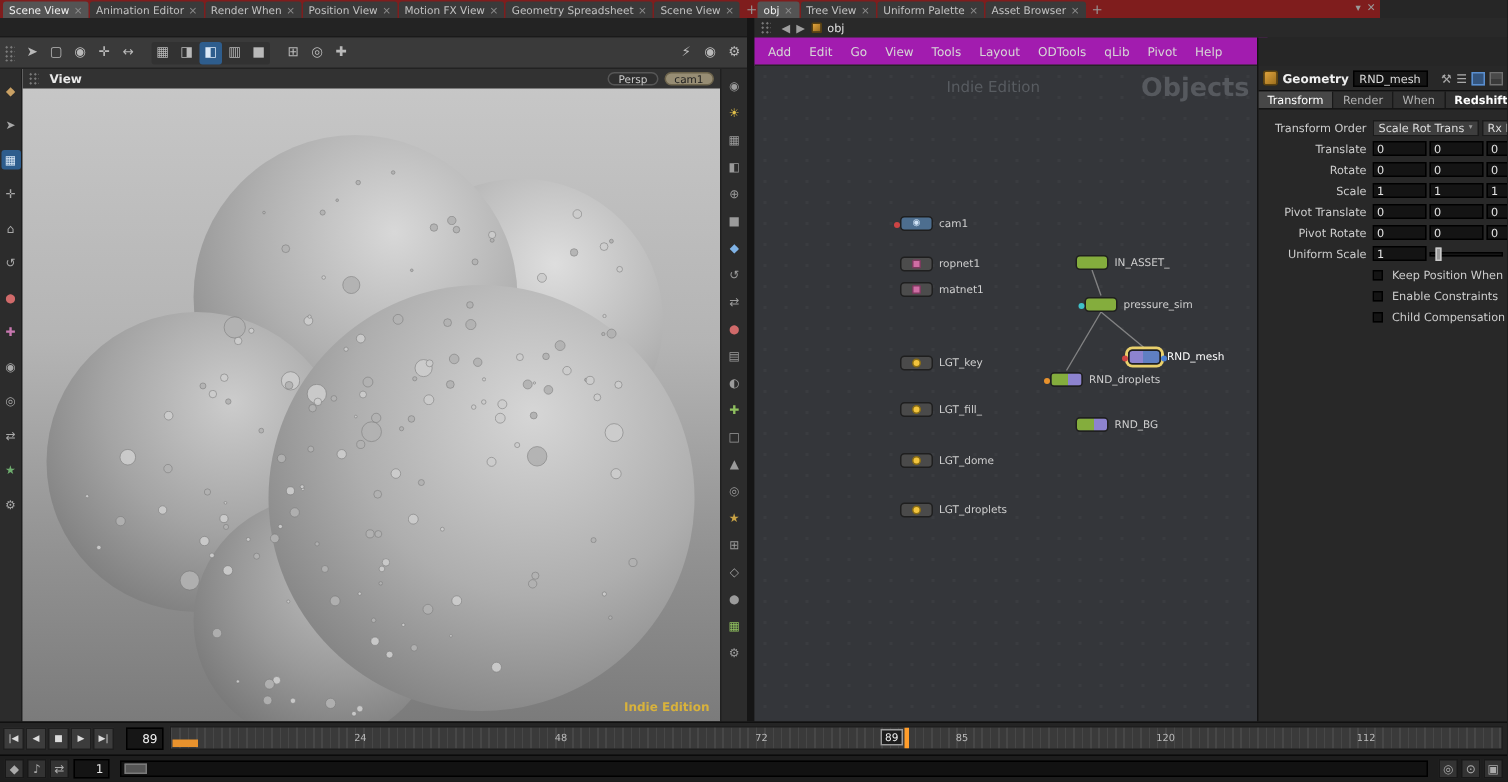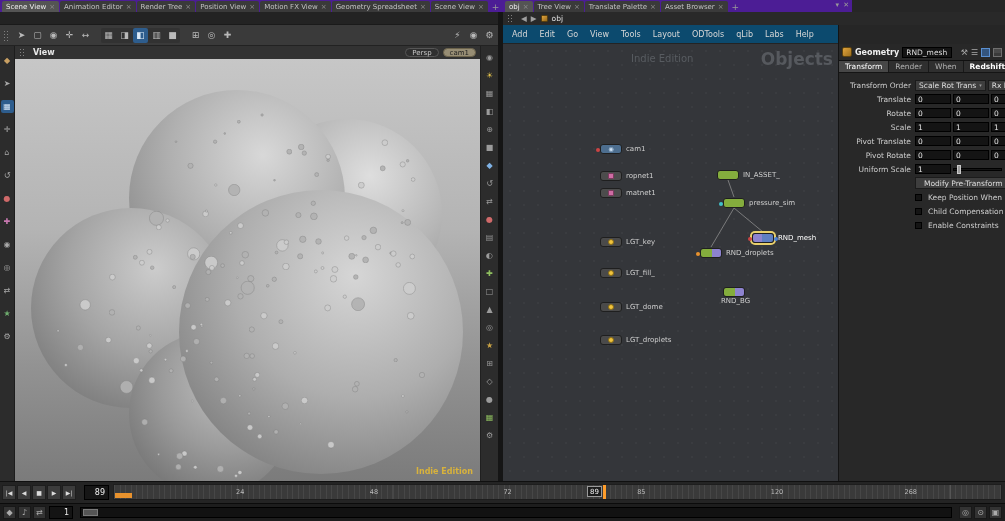--- a/index.html
+++ b/index.html
@@ -1,19 +1,19 @@
 <!DOCTYPE html>
 <html><head>
 <meta charset="utf-8">
 <style>
 *{margin:0;padding:0;box-sizing:border-box}
 body{background:#0e0e0e;font-family:"DejaVu Sans","Liberation Sans",sans-serif}
 #app{position:relative;width:1005px;height:521px;background:#262626;overflow:hidden;color:#ccc}
 
-#tabbar{position:absolute;left:0;top:0;width:852px;height:12px;background:#4c1d95}
+#tabbar{position:absolute;left:0;top:0;width:920px;height:12px;background:#7f1d1d}
 .tabs{position:absolute;top:1px;display:flex;align-items:flex-end;height:11px}
 .tab{display:flex;align-items:center;gap:3px;height:11px;padding:0 4px;margin-right:1px;background:#3a3a3a;color:#c2c2c2;font-size:7px;border-radius:2px 2px 0 0;white-space:nowrap;cursor:default}
 .tab.on{background:#545454;color:#f0f0f0}
 .tab .x{color:#8d8d8d;font-size:7px}
 .addtab{color:#9a9a9a;font-size:9px;padding:0 3px;align-self:center}
 .cornericons{position:absolute;right:3px;top:1px;display:flex;gap:4px}
 .cornericons span{font-size:7px;color:#9a9a9a}
 
 #leftgap{position:absolute;left:0;top:12px;width:500px;height:13px;background:#232323;border-bottom:1px solid #1a1a1a}
 #vptoolbar{position:absolute;left:0;top:25px;width:500px;height:21px;background:#3a3a3a;border-bottom:1px solid #222;display:flex;align-items:center;gap:1px;padding:0 3px}
@@ -33,21 +33,21 @@
 .vp-head{position:absolute;left:0;top:0;width:100%;height:13px;background:rgba(24,24,24,.85);display:flex;align-items:center;gap:4px;padding:0 4px}
 .vp-title{font-size:8px;font-weight:bold;color:#e9e9e9}
 .pill{height:9px;border-radius:5px;padding:0 6px;font-size:7px;display:flex;align-items:center;white-space:nowrap}
 .pill.persp{background:#2f2f2f;border:1px solid #565656;color:#c9c9c9}
 .pill.cam{background:#978d74;border:1px solid #6d644c;color:#1e1e1e}
 .vp-mark{position:absolute;right:7px;bottom:5px;font-size:8px;font-weight:bold;color:#d8b23c}
 
 #pathbar{position:absolute;left:503px;top:12px;width:502px;height:13px;background:#292929;display:flex;align-items:center;gap:4px;padding:0 4px;font-size:7.5px;color:#9f9f9f}
 #pathbar .path{color:#e2e2e2}
 #pathbar .cube{width:7px;height:7px;background:linear-gradient(135deg,#e0a33c,#96691c);border:1px solid #574011;border-radius:1px}
-#menubar{position:absolute;left:503px;top:25px;width:342px;height:19px;background:#0c4a6e;border-bottom:1px solid #242424;display:flex;align-items:center;padding:0 3px}
+#menubar{position:absolute;left:503px;top:25px;width:342px;height:19px;background:#a21caf;border-bottom:1px solid #242424;display:flex;align-items:center;padding:0 3px}
 .menu{font-size:8px;color:#d6d6d6;padding:0 6px}
 #netpane{position:absolute;left:503px;top:44px;width:335px;height:437px;background:#34363a;overflow:hidden;background-image:radial-gradient(#3a3c40 1px,transparent 1.2px);background-size:14px 14px}
 .net-ind{position:absolute;left:128px;top:9px;font-size:10px;color:#585c61}
 .net-obj{position:absolute;right:5px;top:5px;font-size:17px;font-weight:bold;color:#56595e}
 #wires{position:absolute;left:0;top:0;pointer-events:none}
 .node{position:absolute;display:flex;align-items:center;height:11px}
 .nbody{width:22px;height:10px;border-radius:3px;border:1px solid #1f1f1f;position:relative;display:flex;align-items:center;justify-content:center;flex:none}
 .nlabel{margin-left:4px;font-size:7px;color:#cfcfcf;white-space:nowrap}
 .node.sel .nbody{box-shadow:0 0 0 2px #e9d06c}
 .node.sel .nlabel{color:#fff}
@@ -115,21 +115,21 @@
     <div class="tabs" id="tabs-left" style="left:2px">
         <span class="tab on">
           <span>Scene View</span>
           <span class="x">×</span>
         </span>
         <span class="tab">
           <span>Animation Editor</span>
           <span class="x">×</span>
         </span>
         <span class="tab">
-          <span>Render Tree</span>
+          <span>Render When</span>
           <span class="x">×</span>
         </span>
         <span class="tab">
           <span>Position View</span>
           <span class="x">×</span>
         </span>
         <span class="tab">
           <span>Motion FX View</span>
           <span class="x">×</span>
         </span>
@@ -146,21 +146,21 @@
     <div class="tabs" id="tabs-right" style="left:505px">
         <span class="tab on">
           <span>obj</span>
           <span class="x">×</span>
         </span>
         <span class="tab">
           <span>Tree View</span>
           <span class="x">×</span>
         </span>
         <span class="tab">
-          <span>Translate Palette</span>
+          <span>Uniform Palette</span>
           <span class="x">×</span>
         </span>
         <span class="tab">
           <span>Asset Browser</span>
           <span class="x">×</span>
         </span>
         <span class="addtab">+</span>
       </div>
     <div class="cornericons" id="corner-icons">
         <span>▾</span>
@@ -446,21 +446,21 @@
 
   <div id="menubar">
       <span class="menu">Add</span>
       <span class="menu">Edit</span>
       <span class="menu">Go</span>
       <span class="menu">View</span>
       <span class="menu">Tools</span>
       <span class="menu">Layout</span>
       <span class="menu">ODTools</span>
       <span class="menu">qLib</span>
-      <span class="menu">Labs</span>
+      <span class="menu">Pivot</span>
       <span class="menu">Help</span>
     </div>
 
   <div id="netpane">
     <div class="net-ind">Indie Edition</div>
     <div class="net-obj">Objects</div>
     <svg id="wires" width="335" height="437">
         <line x1="225" y1="136" x2="231" y2="153" stroke="#909090" stroke-width="0.9" opacity="0.85"></line>
         <line x1="231" y1="164" x2="260" y2="188" stroke="#909090" stroke-width="0.9" opacity="0.85"></line>
         <line x1="231" y1="164" x2="208" y2="203" stroke="#909090" stroke-width="0.9" opacity="0.85"></line>
@@ -525,21 +525,21 @@
             <span class="badgeR" style="background: rgb(74, 127, 212);"></span>
           </span>
           <span class="nlabel">RND_mesh</span>
         </div>
         <div class="node k-geo2" style="left: 197px; top: 203px;">
           <span class="nbody">
             <span class="badgeL" style="background: rgb(232, 146, 45);"></span>
           </span>
           <span class="nlabel">RND_droplets</span>
         </div>
-        <div class="node k-geo2" style="left: 214px; top: 243px; flex-direction: column;">
+        <div class="node k-geo2" style="left: 214px; top: 233px;">
           <span class="nbody"></span>
           <span class="nlabel">RND_BG</span>
         </div>
       </div>
   </div>
 
   <div id="parampanel">
     <div class="pgap"></div>
     <div class="phead">
       <span class="pcube"></span>
@@ -616,42 +616,36 @@
           <span class="pfields">
             <span class="pin">1</span>
             <span class="ptrack">
               <span class="pthumb"></span>
             </span>
           </span>
         </div>
         <div class="prow">
           <span class="plabel"></span>
           <span class="pfields">
-            <span class="pbtn">Modify Pre-Transform</span>
-          </span>
-        </div>
-        <div class="prow">
-          <span class="plabel"></span>
-          <span class="pfields">
             <span class="pcheck"></span>
             <span class="pchecklabel">Keep Position When Parenting</span>
           </span>
         </div>
         <div class="prow">
           <span class="plabel"></span>
           <span class="pfields">
             <span class="pcheck"></span>
+            <span class="pchecklabel">Enable Constraints</span>
+          </span>
+        </div>
+        <div class="prow">
+          <span class="plabel"></span>
+          <span class="pfields">
+            <span class="pcheck"></span>
             <span class="pchecklabel">Child Compensation</span>
-          </span>
-        </div>
-        <div class="prow">
-          <span class="plabel"></span>
-          <span class="pfields">
-            <span class="pcheck"></span>
-            <span class="pchecklabel">Enable Constraints</span>
           </span>
         </div>
       </div>
   </div>
 
   <div id="timeline">
     <div id="transport">
         <span class="tbtn">|◀</span>
         <span class="tbtn">◀</span>
         <span class="tbtn">■</span>
@@ -660,21 +654,21 @@
       </div>
     <div class="ffield">89</div>
     <div id="ruler">
       <div class="cache"></div>
       <div id="ticklabels">
           <span class="ticklabel" style="left: 122.11px;">24</span>
           <span class="ticklabel" style="left: 255.79px;">48</span>
           <span class="ticklabel" style="left: 389.47px;">72</span>
           <span class="ticklabel" style="left: 523.15px;">85</span>
           <span class="ticklabel" style="left: 656.83px;">120</span>
-          <span class="ticklabel" style="left: 790.51px;">268</span>
+          <span class="ticklabel" style="left: 790.51px;">112</span>
         </div>
       <div class="ph"></div>
       <div class="phbox">89</div>
     </div>
   </div>
 
   <div id="botbar">
     <span id="bb-left" style="display:flex;gap:2px">
         <span class="bbi">◆</span>
         <span class="bbi">♪</span>

